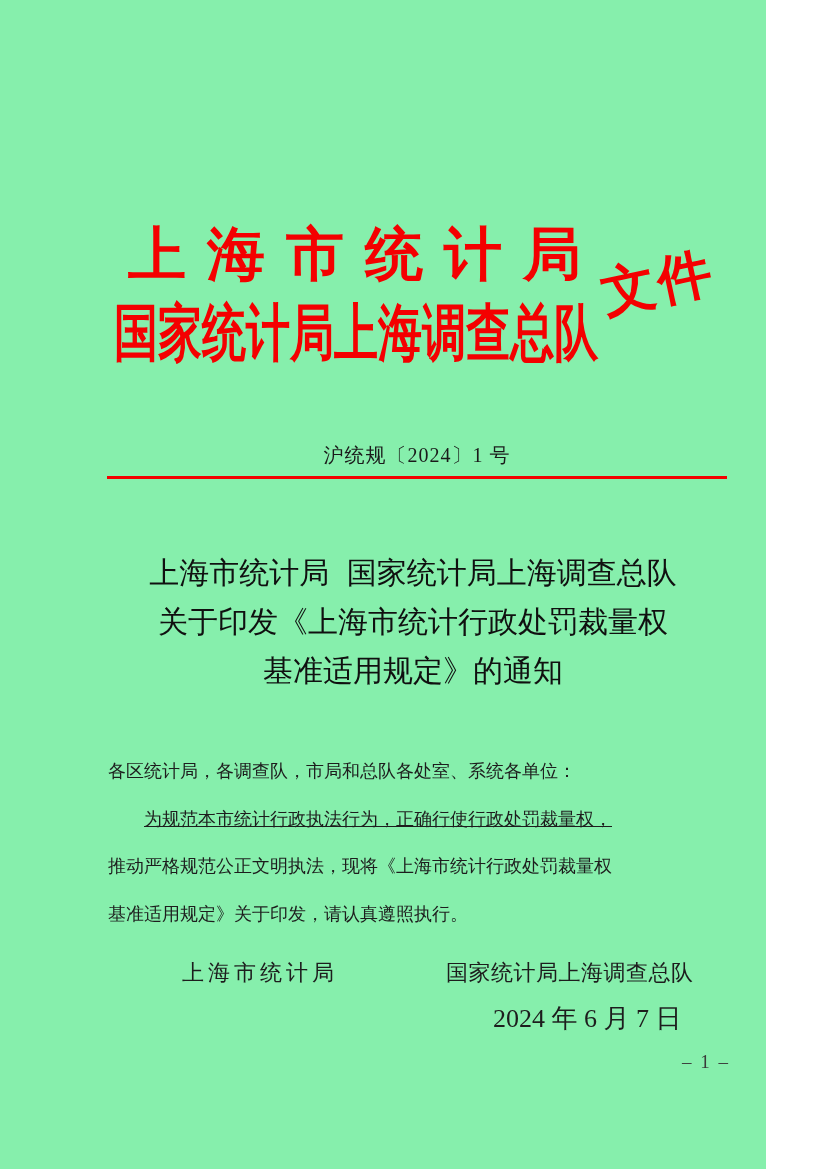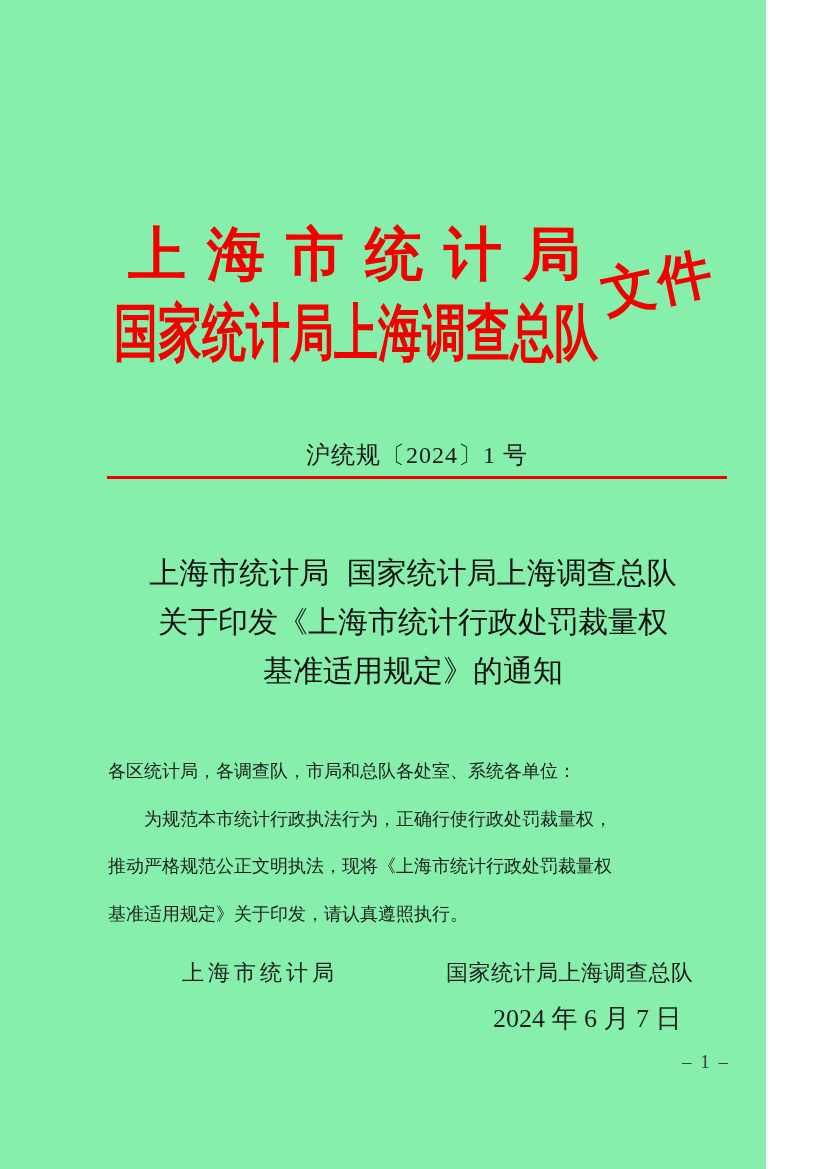--- a/index.html
+++ b/index.html
@@ -53,21 +53,21 @@
     transform: rotate(-12deg);
     transform-origin: center center;
   }
   
   .doc-number {
     position: absolute;
     left: 108px;
     top: 440px;
     width: 618px;
     text-align: center;
-    font-size: 24px;
+    font-size: 20px;
     line-height: 30px;
     color: #1a1a1a;
     letter-spacing: 1px;
   }
   .red-rule {
     position: absolute;
     left: 107px;
     top: 476px;
     width: 620px;
     height: 3px;
@@ -91,21 +91,21 @@
     position: absolute;
     left: 108px;
     top: 748px;
     width: 620px;
     font-size: 18px;
     line-height: 47.5px;
     color: #1d1d1d;
     text-align: justify;
   }
   .body-line { white-space: nowrap; }
-  .body-line.indent { text-indent: 2em; }
+  .body-line.indent { text-indent: 2em; text-decoration: underline; }
   
   .sig-left {
     position: absolute;
     left: 182px;
     top: 958px;
     font-size: 22px;
     line-height: 30px;
     letter-spacing: 4px;
     white-space: nowrap;
   }

